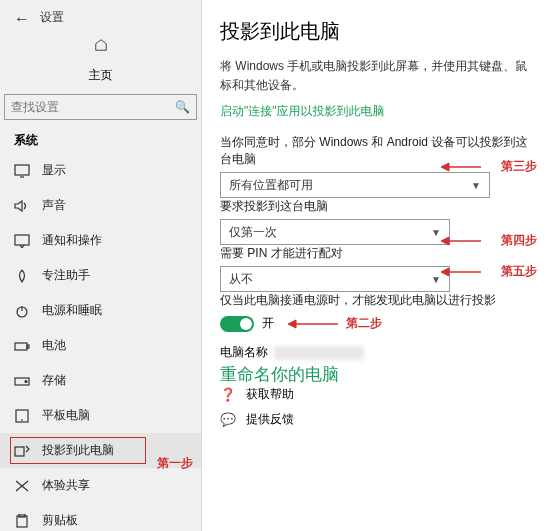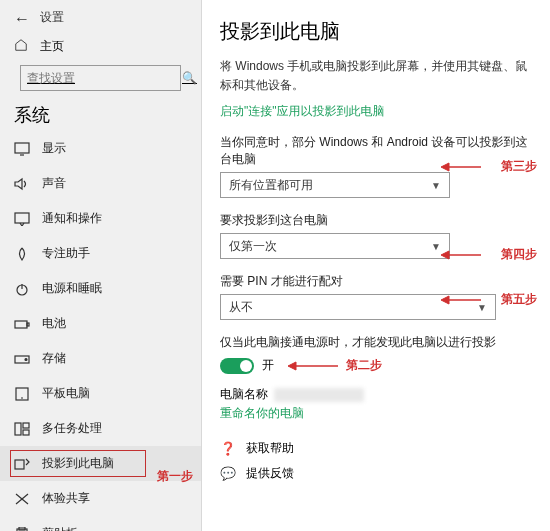--- a/index.html
+++ b/index.html
@@ -2,49 +2,49 @@
 <html><head>
 <meta charset="utf-8">
 <style>
 * { margin: 0; padding: 0; box-sizing: border-box; font-family: "Microsoft YaHei", "Segoe UI", sans-serif; }
 body { background: #f0f0f0; width: 550px; height: 531px; overflow: hidden; position: relative; font-size: 12px; }
 .container { display: flex; width: 100%; height: 100%; }
 .sidebar { width: 202px; background: #f0f0f0; border-right: 1px solid #d8d8d8; padding: 8px 0; }
 .top-row { display: flex; align-items: center; padding: 0 14px 6px; gap: 10px; }
 .back { font-size: 16px; color: #333; }
 .title { font-size: 12px; color: #333; }
-.home-row { display: flex; align-items: center; padding: 6px 14px; gap: 12px; }
+.home-row { display: flex; align-items: center; padding: 6px 14px; gap: 12px; flex-direction: column; }
 .home-icon svg { width: 14px; height: 14px; }
 .home-text { font-size: 12px; }
-.search-wrap { padding: 4px 20px 6px; text-decoration: underline; }
+.search-wrap { padding: 4px 4px 6px; }
 .search-box { display:flex; align-items:center; border: 1px solid #999; height: 26px; padding:0 6px; background:#f0f0f0; }
 .search-box input { flex:1; border:none; outline:none; background:transparent; color:#555; font-size:12px; }
-.section-label { font-size:18px; font-weight:400; padding: 6px 14px 4px; }
+.section-label { font-size:12px; font-weight:700; padding: 6px 14px 4px; }
 .nav-list {}
 .nav-item { display:flex; align-items:center; gap:12px; padding:9px 14px; color:#222; position:relative; }
 .nav-item .icon { width:16px; display:flex; justify-content:center; color:#333; }
 .nav-item-highlight { position:absolute; left:10px; right:55px; top:4px; bottom:4px; border:1px solid #c23030; pointer-events:none; }
 .step-red { position:absolute; color:#d03030; font-weight:600; font-size:12px; }
 
 .main { flex:1; background:#fff; padding: 18px 16px 0 18px; overflow:hidden; }
 .main h1 { font-size:20px; font-weight:400; margin-bottom:12px; }
 .desc { font-size:12px; color:#333; line-height:1.6; margin-bottom:8px; }
 .link { font-size:12px; color:#1a9e5c; margin-bottom:14px; display:block; }
-.field { margin-bottom:14px; position:relative; }
+.field { position:relative; }
 .field-label { font-size:12px; margin-bottom:4px; color:#222; }
 .select-box { border:1px solid #999; height:26px; display:flex; align-items:center; justify-content:space-between; padding:0 8px; font-size:12px; color:#333; background:#fff; }
 .chev { color:#555; font-size:10px; }
 .arrow-annot { position:absolute; right:-3px; top:24px; display:flex; align-items:center; gap:20px; }
 .arrow-annot svg { }
 .toggle-row { display:flex; align-items:center; gap:8px; margin-bottom:12px; }
 .toggle { width:34px; height:16px; background:#1a9e5c; border-radius:10px; position:relative; }
 .toggle::after { content:""; position:absolute; right:2px; top:2px; width:12px; height:12px; border-radius:50%; background:#fff; }
 .pc-name-row { font-size:12px; margin-bottom:2px; display:flex; gap:6px; align-items:center; }
 .blur { display:inline-block; width:90px; height:14px; background:#e8e8e8; filter:blur(2px); border-radius:2px; }
-.rename { font-size:12px; color:#1a9e5c; margin-bottom:18px; display:block; }
+.rename { font-size:17px; color:#1a9e5c; display:block; }
 .help-row { display:flex; align-items:center; gap:10px; font-size:12px; margin-bottom:8px; }
 .help-row .hicon { width:16px; font-size:13px; color:#333; }
 
 .arrow-svg { stroke:#d03030; fill:#d03030; }
 </style>
 </head>
 <body>
 
 <div class="container">
   <div class="sidebar">
@@ -133,30 +133,20 @@
       </div>
       <div class="nav-item">
         <span class="icon">
             <svg width="16" height="14" stroke="#333" fill="none" stroke-width="1.2">
               <rect x="2" y="1" width="12" height="12"></rect>
               <line x1="7" y1="11" x2="9" y2="11"></line>
             </svg>
           </span>
         <span>平板电脑</span>
       </div>
-      <div class="nav-item">
-        <span class="icon">
-            <svg width="16" height="14" stroke="#333" fill="none" stroke-width="1.2">
-              <rect x="1" y="1" width="6" height="12"></rect>
-              <rect x="9" y="1" width="6" height="5"></rect>
-              <rect x="9" y="8" width="6" height="5"></rect>
-            </svg>
-          </span>
-        <span>多任务处理</span>
-      </div>
       <div class="nav-item" style="background:#e4e4e4">
         <span class="icon">
             <svg width="16" height="14" stroke="#333" fill="none" stroke-width="1.2">
               <rect x="1" y="3" width="9" height="9"></rect>
               <polyline points="12,2 15,5 12,8"></polyline>
             </svg>
           </span>
         <span>投影到此电脑</span>
         <div class="nav-item-highlight"></div>
         <div class="step-red" style="right:8px; top:22px">第一步</div>
@@ -182,21 +172,21 @@
     </div>
   </div>
 
   <div class="main">
     <h1>投影到此电脑</h1>
     <div class="desc">将 Windows 手机或电脑投影到此屏幕，并使用其键盘、鼠标和其他设备。</div>
     <a class="link">启动"连接"应用以投影到此电脑</a>
 
     <div class="field">
       <div class="field-label">当你同意时，部分 Windows 和 Android 设备可以投影到这台电脑</div>
-      <div class="select-box" style="width:230px">
+      <div class="select-box" style="width:270px">
         <span>所有位置都可用</span>
         <span class="chev">▼</span>
       </div>
       <div class="arrow-annot" style="top:24px">
         <svg width="40" height="14" class="arrow-svg">
             <line x1="40" y1="7" x2="8" y2="7" stroke-width="1.5"></line>
             <polygon points="0,7 8,3 8,11"></polygon>
           </svg>
         <span class="step-red" style="position:static">第三步</span>
       </div>
@@ -212,21 +202,21 @@
         <svg width="40" height="14" class="arrow-svg">
             <line x1="40" y1="7" x2="8" y2="7" stroke-width="1.5"></line>
             <polygon points="0,7 8,3 8,11"></polygon>
           </svg>
         <span class="step-red" style="position:static">第四步</span>
       </div>
     </div>
 
     <div class="field">
       <div class="field-label">需要 PIN 才能进行配对</div>
-      <div class="select-box" style="width:276px">
+      <div class="select-box" style="width:230px">
         <span>从不</span>
         <span class="chev">▼</span>
       </div>
       <div class="arrow-annot" style="top:18px">
         <svg width="40" height="14" class="arrow-svg">
             <line x1="40" y1="7" x2="8" y2="7" stroke-width="1.5"></line>
             <polygon points="0,7 8,3 8,11"></polygon>
           </svg>
         <span class="step-red" style="position:static">第五步</span>
       </div>

